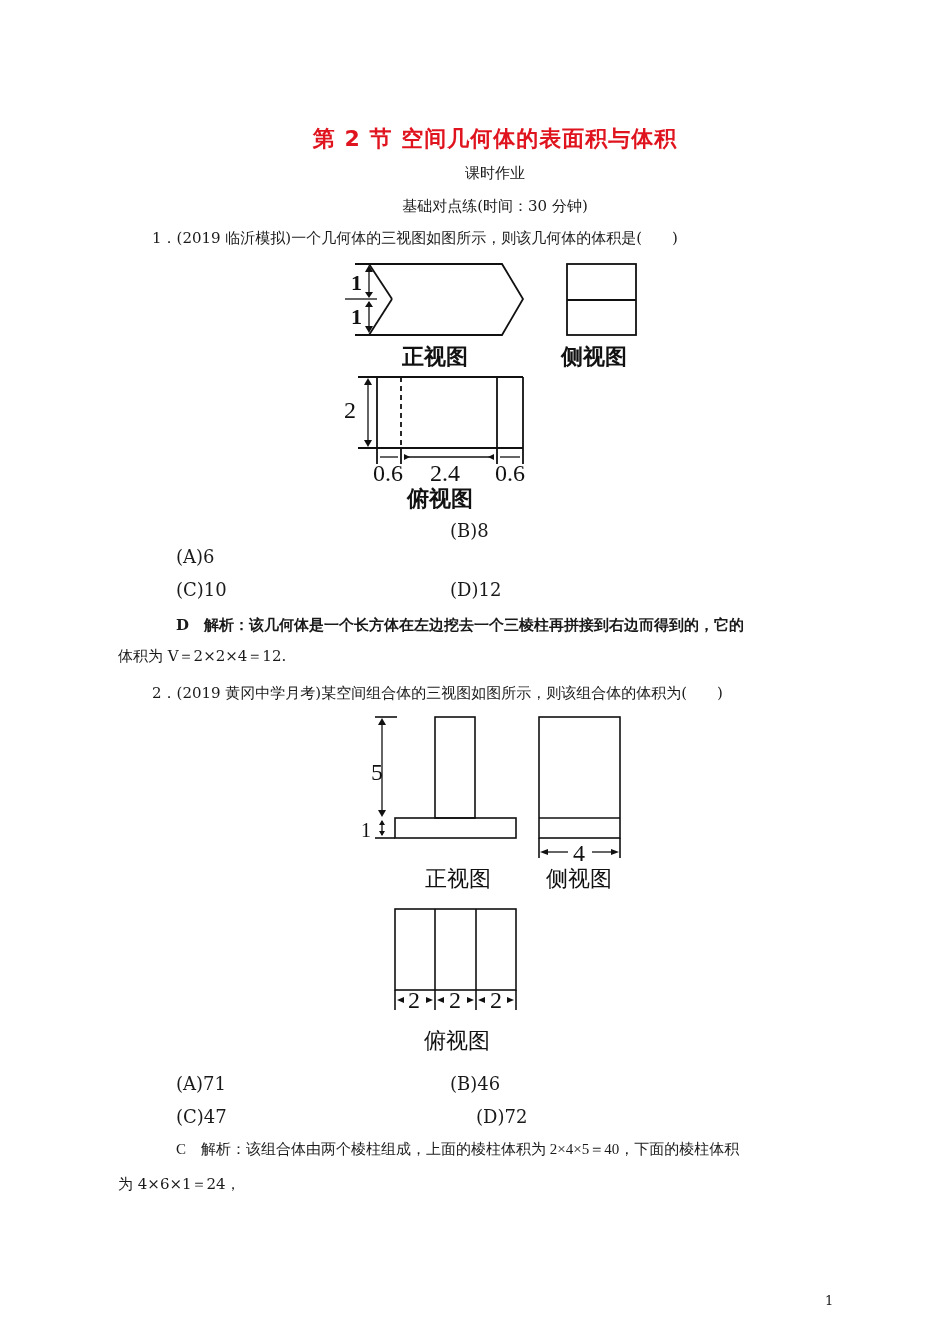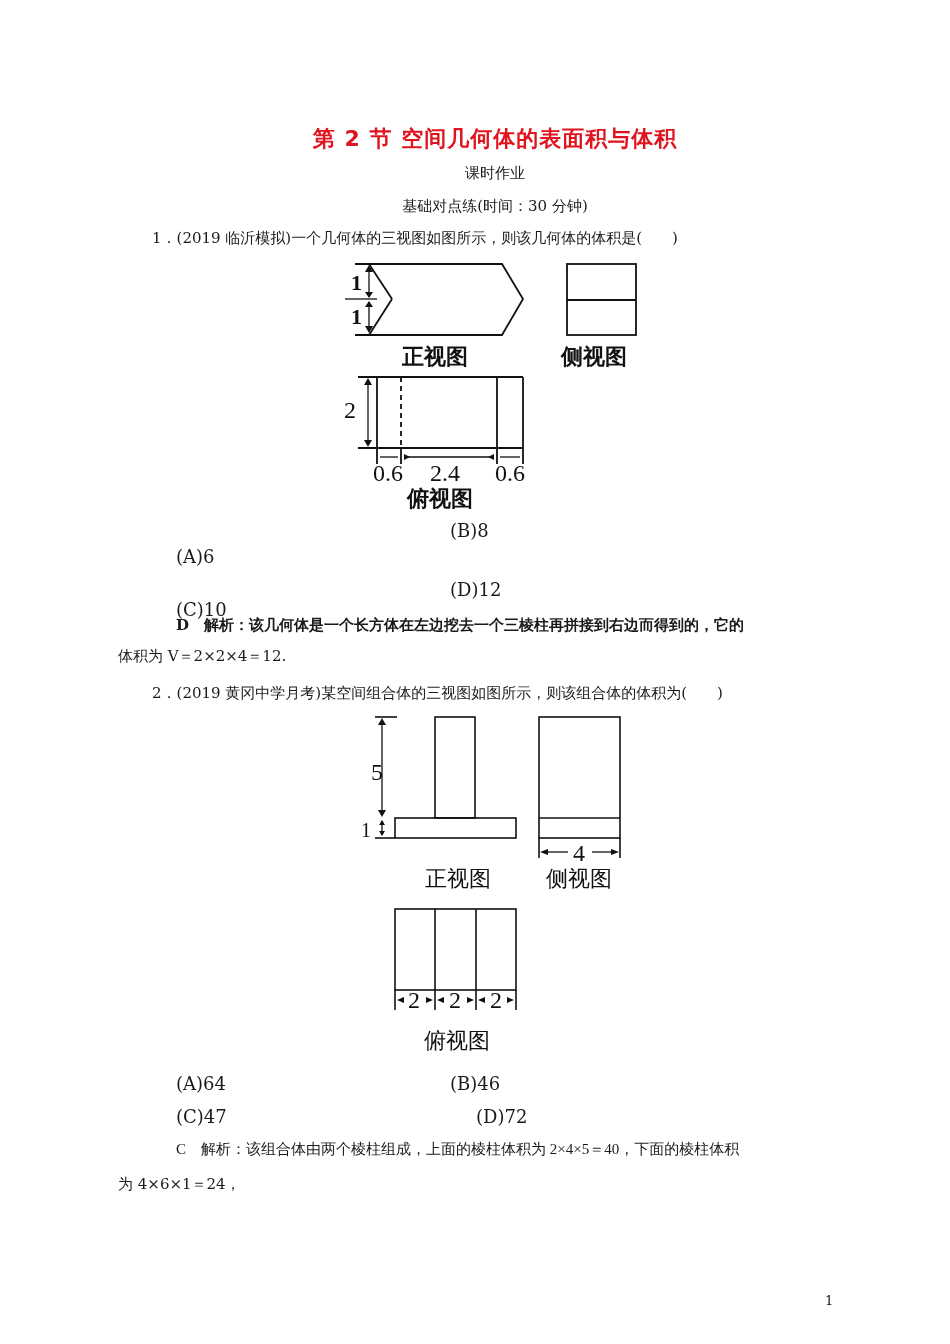--- a/index.html
+++ b/index.html
@@ -78,21 +78,21 @@
   </g>
   <text x="4" y="48" font-size="24">2</text>
   <text x="33" y="111" font-size="24">0.6</text>
   <text x="90" y="111" font-size="24">2.4</text>
   <text x="155" y="111" font-size="24">0.6</text>
   <text class="cap" x="67" y="136" font-weight="bold">俯视图</text>
 </svg>
 
 <div class="abs opt" style="left:176px; top:546px;">(A)6</div>
 <div class="abs opt" style="left:450px; top:520px;">(B)8</div>
-<div class="abs opt" style="left:176px; top:599px;">(C)10</div>
+<div class="abs opt" style="left:176px; top:579px;">(C)10</div>
 <div class="abs opt" style="left:450px; top:579px;">(D)12</div>
 
 <div class="abs line" style="left:176px; top:616px;font-weight:bold;">D　解析：该几何体是一个长方体在左边挖去一个三棱柱再拼接到右边而得到的，它的</div>
 <div class="abs line" style="left:118px; top:647px;">体积为 V＝2×2×4＝12.</div>
 
 <div class="abs line" style="left:152px; top:684px;">
   <span>2．</span><span>(2019 黄冈中学月考)某空间组合体的三视图如图所示，则该组合体的体积为(　　)</span>
 </div>
 
 <svg style="left:355px; top:710px;" width="175" height="185">
@@ -147,21 +147,21 @@
     <polygon points="114,100 107,97 107,103"></polygon>
     <polygon points="118,100 125,97 125,103"></polygon>
     <polygon points="154,100 147,97 147,103"></polygon>
   </g>
   <text x="48" y="108" font-size="24">2</text>
   <text x="89" y="108" font-size="24">2</text>
   <text x="130" y="108" font-size="24">2</text>
   <text class="cap" x="64" y="148">俯视图</text>
 </svg>
 
-<div class="abs opt" style="left:176px; top:1073px;">(A)64</div>
+<div class="abs opt" style="left:176px; top:1073px;">(A)71</div>
 <div class="abs opt" style="left:450px; top:1073px;">(B)46</div>
 <div class="abs opt" style="left:176px; top:1106px;">(C)47</div>
 <div class="abs opt" style="left:476px; top:1106px;">(D)72</div>
 
 <div class="abs line" style="left:176px; top:1140px;font-family:Liberation Serif, serif;">C　解析：该组合体由两个棱柱组成，上面的棱柱体积为 2×4×5＝40，下面的棱柱体积</div>
 <div class="abs line" style="left:118px; top:1175px;">为 4×6×1＝24，</div>
 
 <div class="abs pgnum" style="left:825px; top:1293px;">1</div>
 
 </body></html>

